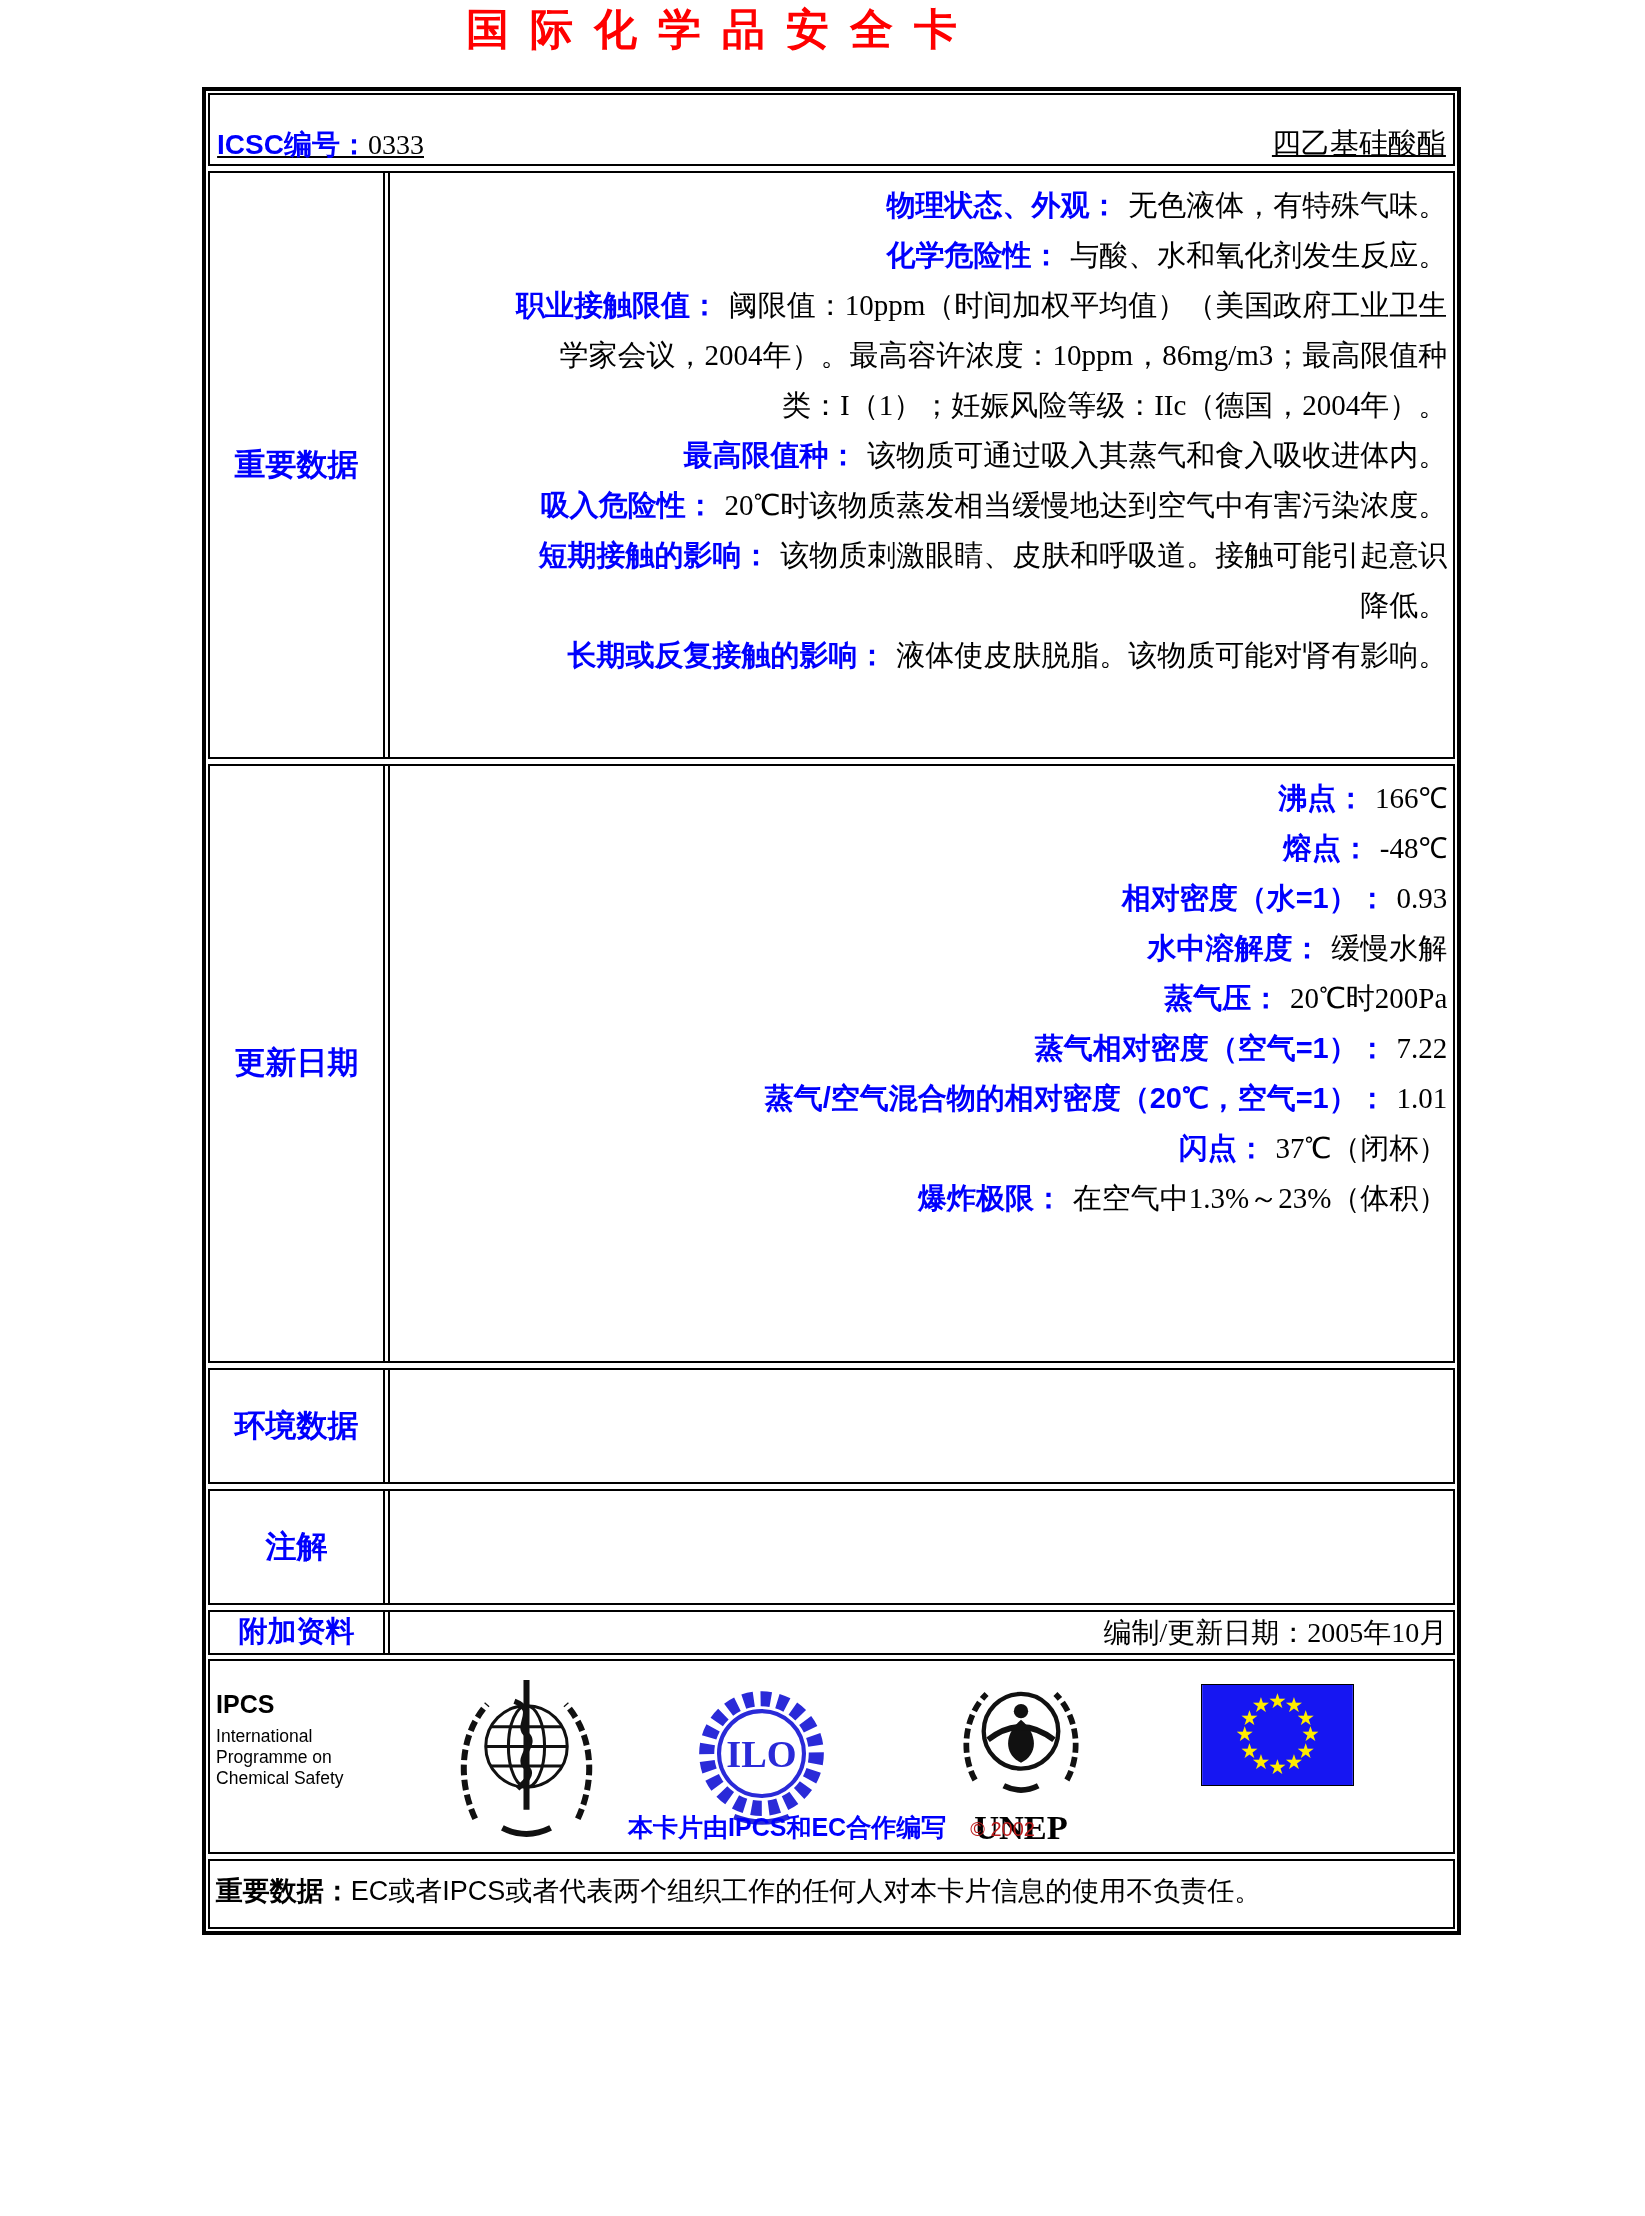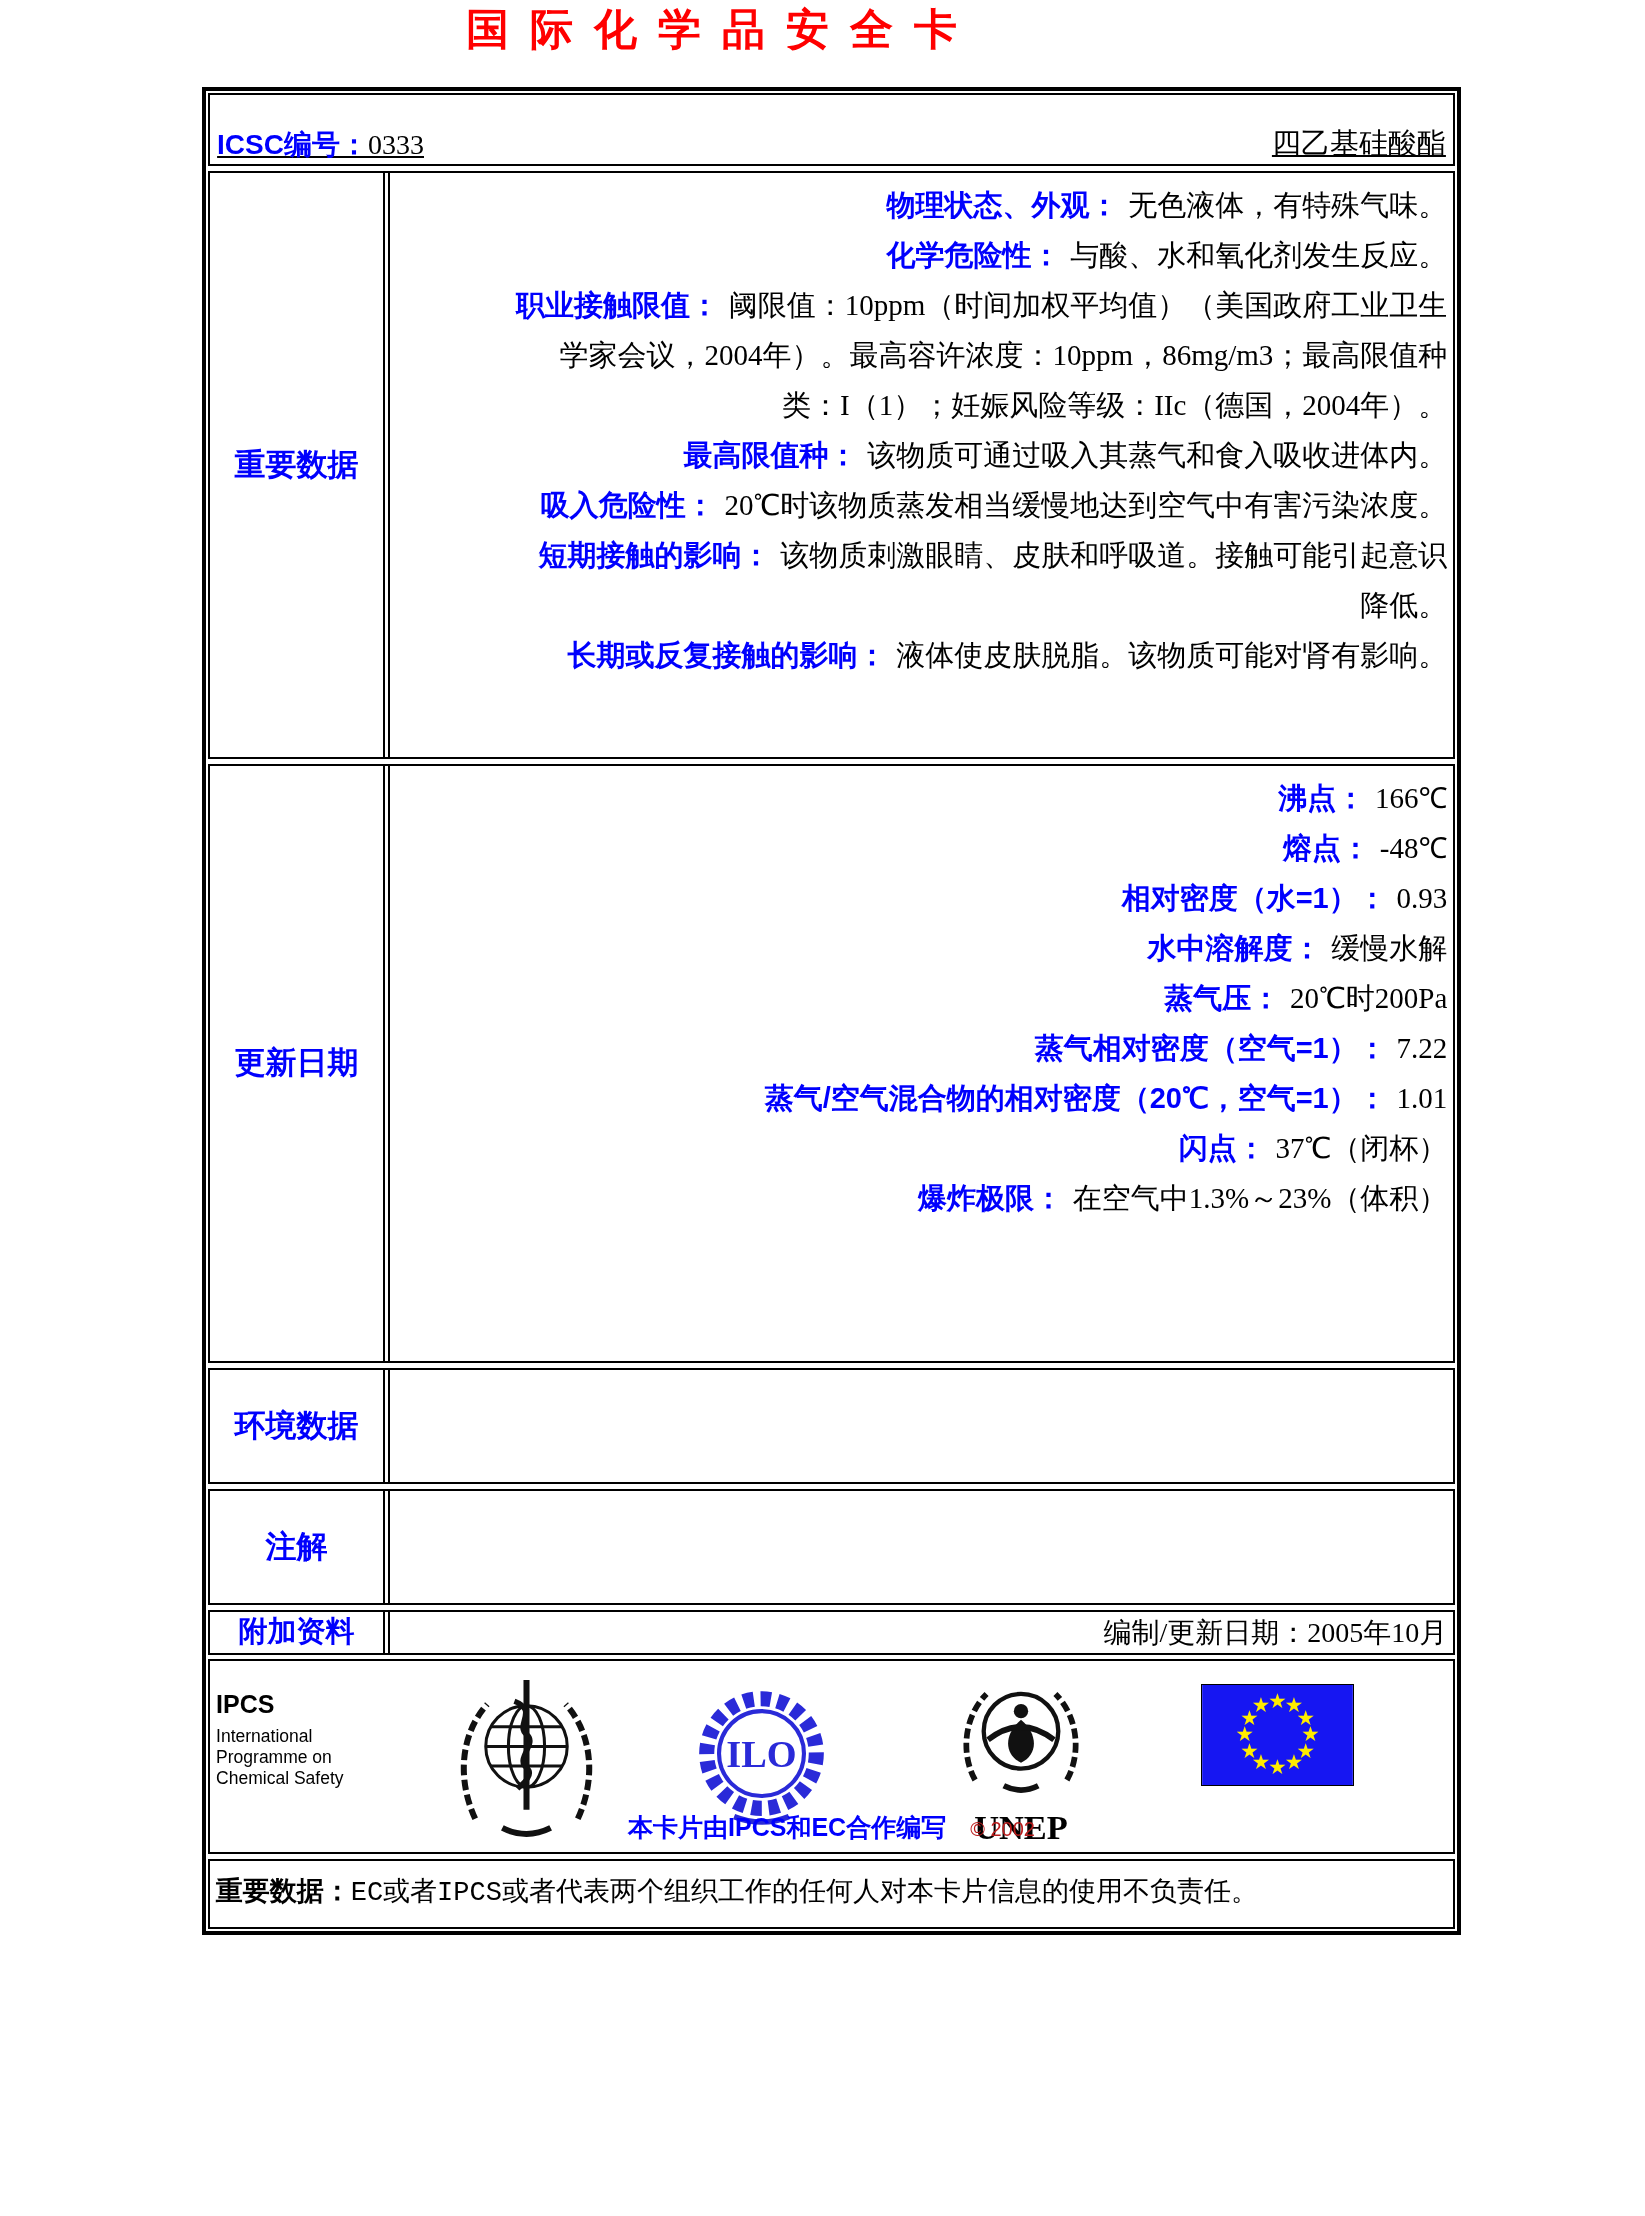--- a/index.html
+++ b/index.html
@@ -54,21 +54,21 @@
   .ipcs-sub   { font-size:17.5px; line-height:21px; margin-top:7px; }
   .logo { position:absolute; }
   .caption { position:absolute; left:0; top:150px; width:100%; text-align:center; white-space:nowrap; }
   .caption .cap-main { color:#0000fd; font-weight:bold; font-size:25px; }
   .caption .cap-copy { color:#b91c1c; font-size:20px; margin-left:24px; }
 
   
   .row-legal { height:70px; display:block; padding:11.2px 5.6px 0 5.6px; }
   .legal-line { font-size:27px; white-space:nowrap; }
   .legal-lab { font-weight:bold; }
-  .legal-txt { font-family:Liberation Mono, monospace; }
+  .legal-txt { font-family:Liberation Sans, sans-serif; }
 
   .eu-flag { position:absolute; left:991px; top:22.4px; width:153px; height:102px;
              border:1.4px solid #000; box-sizing:border-box; }
 </style>
 </head>
 <body>
 
 <div id="page">
 
   <div class="title">国际化学品安全卡</div>

